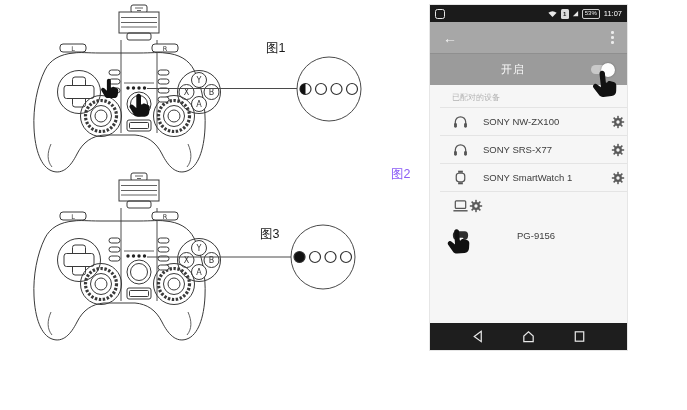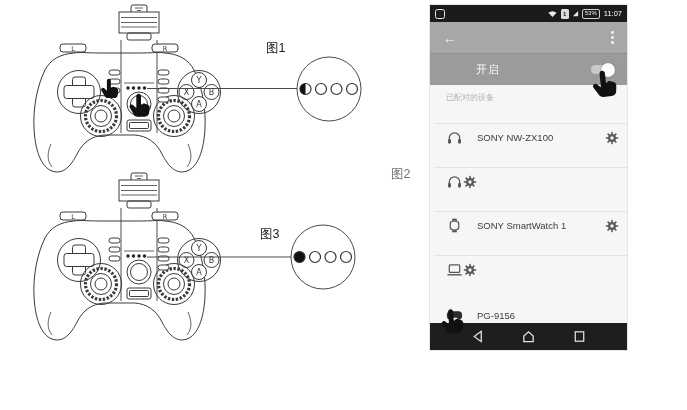--- a/index.html
+++ b/index.html
@@ -1,19 +1,19 @@
 <!DOCTYPE html>
 <html><head>
 <meta charset="utf-8">
 <style>
   html,body{margin:0;padding:0;background:#fff;}
   .canvas{position:relative;width:687px;height:410px;background:#ffffff;overflow:hidden;
           font-family:"Liberation Sans","DejaVu Sans",sans-serif;}
   .fig-svg{position:absolute;left:0;top:0;}
-  .fig2-label{position:absolute;left:391px;top:166px;font-size:12.5px;color:#737373;}
+  .fig2-label{position:absolute;left:391px;top:166px;font-size:12.5px;color:#8b5cf6;}
 
   
   .phone{position:absolute;left:430px;top:5px;width:197px;height:345px;background:#f6f6f6;
          outline:1px solid #e6e6e6;overflow:hidden;}
   .status-bar{position:absolute;left:0;top:0;width:100%;height:17px;background:#1b1b1b;
               display:flex;align-items:center;padding:0 5px;box-sizing:border-box;}
   .sb-spacer{flex:1;}
   .sb-right{display:flex;align-items:center;gap:3px;}
   .sim-chip{width:8px;height:10px;background:#dcdcdc;border-radius:1.5px;font-size:6px;color:#1b1b1b;
             display:flex;align-items:center;justify-content:center;font-weight:bold;}
@@ -23,34 +23,34 @@
   .notif-icon{width:8px;height:8px;border:1.2px solid #e8e8e8;border-radius:2.5px;}
 
   .app-bar{position:absolute;left:0;top:17px;width:100%;height:31px;background:#a7a7a7;
            display:flex;align-items:center;justify-content:space-between;padding:0 13px;box-sizing:border-box;}
   .back-arrow{color:#f4f4f4;font-size:14px;line-height:14px;}
   .menu-dots{display:flex;flex-direction:column;gap:2.5px;}
   .menu-dots span{width:2.6px;height:2.6px;border-radius:50%;background:#ececec;display:block;}
 
   .toggle-row{position:absolute;left:0;top:48px;width:100%;height:32px;background:#9b9b9b;
               border-top:1px solid #8f8f8f;display:flex;align-items:center;box-sizing:border-box;}
-  .toggle-label{color:#fafafa;font-size:11px;margin-left:46px;letter-spacing:1px;}
+  .toggle-label{color:#fafafa;font-size:11px;margin-left:71px;letter-spacing:1px;}
   .switch{position:absolute;right:14px;top:11px;width:22px;height:9px;background:#c9c9c9;border-radius:5px;}
   .switch .knob{position:absolute;right:-2px;top:-2.5px;width:14px;height:14px;border-radius:50%;
                 background:#fdfdfd;box-shadow:0 0 1.5px rgba(0,0,0,.5);}
   .hand-toggle{position:absolute;left:160px;top:64px;width:27px;height:31px;z-index:6;transform:rotate(-6deg);}
 
-  .list{position:absolute;left:4px;top:80px;width:100%;bottom:27px;background:#f6f6f6;}
+  .list{position:absolute;left:10px;top:80px;width:100%;bottom:27px;background:#f6f6f6;}
   .section-label{font-size:8px;color:#b2b2b2;padding:7px 0 4px 12px;}
   .dev-row{height:28px;display:flex;align-items:center;border-top:1px solid #e4e4e4;
-           padding:0 12px;box-sizing:border-box;position:relative;margin-top:16px;}
+           padding:0 12px;box-sizing:border-box;position:relative;}
   .dev-icon{width:17px;height:17px;flex:0 0 17px;}
   .dev-name{font-size:9.5px;color:#3d3d3d;margin-left:14px;flex:1;}
   .gear-btn{width:14px;height:14px;}
-  .avail-row{height:32px;border-top:none;}
+  .avail-row{height:32px;border-top:none;gap:34px;}
   .hand-pg{position:absolute;left:5px;top:9px;width:25px;height:28px;z-index:6;transform:rotate(-4deg);}
 
   .nav-bar{position:absolute;left:0;bottom:0;width:100%;height:27px;background:#1e1e1e;
            display:flex;align-items:center;justify-content:center;gap:36px;}
   .nav-ic{width:15px;height:15px;}
   .pad-letter{font-family:"DejaVu Sans","Liberation Sans",sans-serif;}
 </style>
 </head>
 <body>
 
@@ -252,20 +252,21 @@
           </svg>
         <span class="dev-name">SONY NW-ZX100</span>
         <svg class="gear-btn" viewBox="0 0 20 20">
             <use href="#gear-shape"></use>
           </svg>
       </div>
       <div class="dev-row">
         <svg class="dev-icon" viewBox="0 0 18 18">
             <use href="#ic-headphones"></use>
           </svg>
+        <span class="dev-name">SONY SRS-X77</span>
         <svg class="gear-btn" viewBox="0 0 20 20">
             <use href="#gear-shape"></use>
           </svg>
       </div>
       <div class="dev-row">
         <svg class="dev-icon" viewBox="0 0 18 18">
             <use href="#ic-watch"></use>
           </svg>
         <span class="dev-name">SONY SmartWatch 1</span>
         <svg class="gear-btn" viewBox="0 0 20 20">

